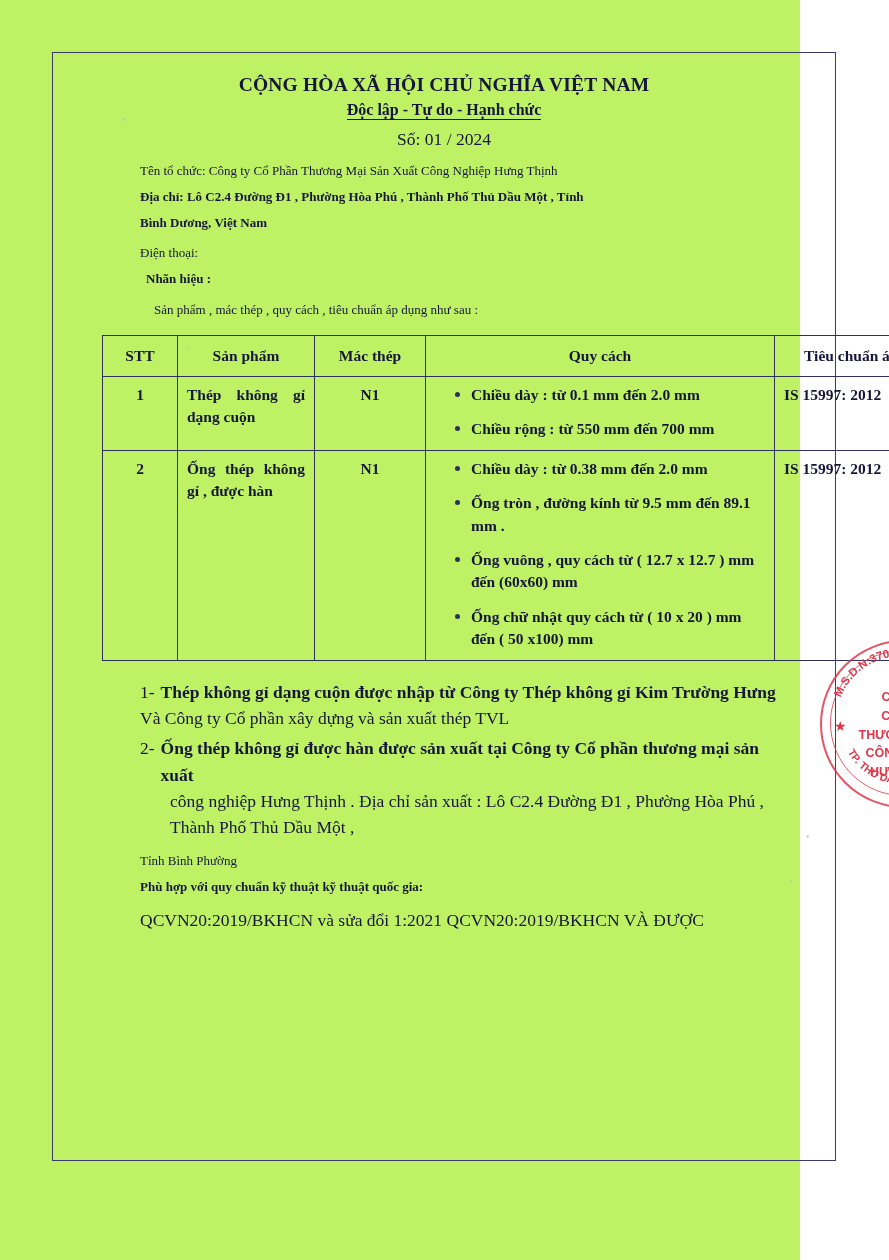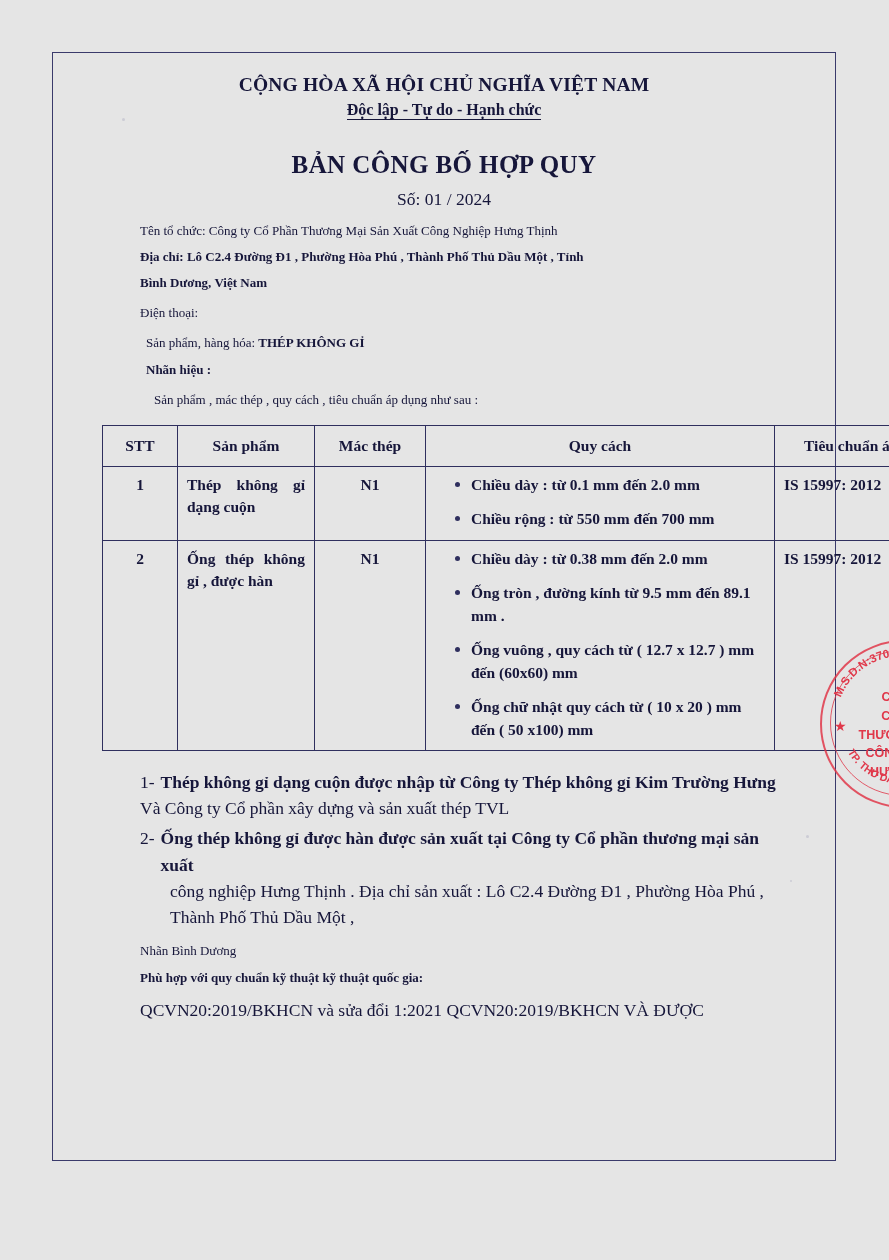--- a/index.html
+++ b/index.html
@@ -11,22 +11,22 @@
     width: 889px;
     height: 1260px;
     font-family: "Liberation Serif", serif;
     color: #1a1a2e;
     position: relative;
     overflow: hidden;
   }
   .page {
     position: absolute;
     left: 0; top: 0;
-    width: 889px; height: 1260px;
-    background: #e5e5e5;
+    width: 800px; height: 1260px;
+    background: #bef264;
   }
   .doc-border {
     position: absolute;
     left: 52px;
     top: 52px;
     width: 784px;
     height: 1109px;
     border: 1px solid #3a3a6b;
     box-sizing: border-box;
   }
@@ -237,33 +237,29 @@
 
   <div class="content">
 
     <div class="center national-title">CỘNG HÒA XÃ HỘI CHỦ NGHĨA VIỆT NAM</div>
     <div class="center">
       <span class="national-sub">
         <span class="underline-part">Độc lập - Tự do - Hạnh chức</span>
       </span>
     </div>
 
-    <div class="center doc-title">BẢN CÔNG BỐ HỢP QUY</div>
     <div class="center doc-number">Số: 01 / 2024</div>
 
     <div class="para indent-1">
       <span>Tên tổ chức: </span><span>Công ty Cổ Phần Thương Mại Sản Xuất Công Nghiệp Hưng Thịnh</span>
     </div>
     <div class="para tight indent-1">Địa chỉ: Lô C2.4 Đường Đ1 , Phường Hòa Phú , Thành Phố Thủ Dầu Một , Tỉnh</div>
     <div class="para tight indent-1">Bình Dương, Việt Nam</div>
     <div class="para indent-1">Điện thoại:</div>
 
-    <div class="para indent-2">
-      <span>Sản phẩm, hàng hóa: </span><span class="bold">THÉP KHÔNG GỈ</span>
-    </div>
     <div class="para tight indent-2">Nhãn hiệu :</div>
     <div class="para indent-3">Sản phẩm , mác thép , quy cách , tiêu chuẩn áp dụng như sau :</div>
 
     <table class="spec">
       <thead>
         <tr>
           <th class="col-stt">STT</th>
           <th class="col-sp">Sản phẩm</th>
           <th class="col-mac">Mác thép</th>
           <th class="col-qc">Quy cách</th>
@@ -308,21 +304,21 @@
       <div class="note-cont">Và Công ty Cổ phần xây dựng và sản xuất thép TVL</div>
 
       <div class="note-row">
         <span class="note-num">2-</span>
         <span class="note-text">Ống thép không gỉ được hàn được sản xuất tại Công ty Cổ phần thương mại sản xuất</span>
       </div>
       <div class="note-cont deeper">công nghiệp Hưng Thịnh . Địa chỉ sản xuất : Lô C2.4 Đường Đ1 , Phường Hòa Phú ,</div>
       <div class="note-cont deeper">Thành Phố Thủ Dầu Một ,</div>
     </div>
 
-    <div class="para indent-1">Nhãn Bình Dương</div>
+    <div class="para indent-1">Tỉnh Bình Phường</div>
     <div class="para tight indent-1">Phù hợp với quy chuẩn kỹ thuật kỹ thuật quốc gia:</div>
 
     <div class="final">
       <div class="l1">QCVN20:2019/BKHCN và sửa đổi 1:2021  QCVN20:2019/BKHCN VÀ ĐƯỢC</div>
     </div>
 
   </div>
 
   <div class="stamp">
     <div class="ring"></div>

